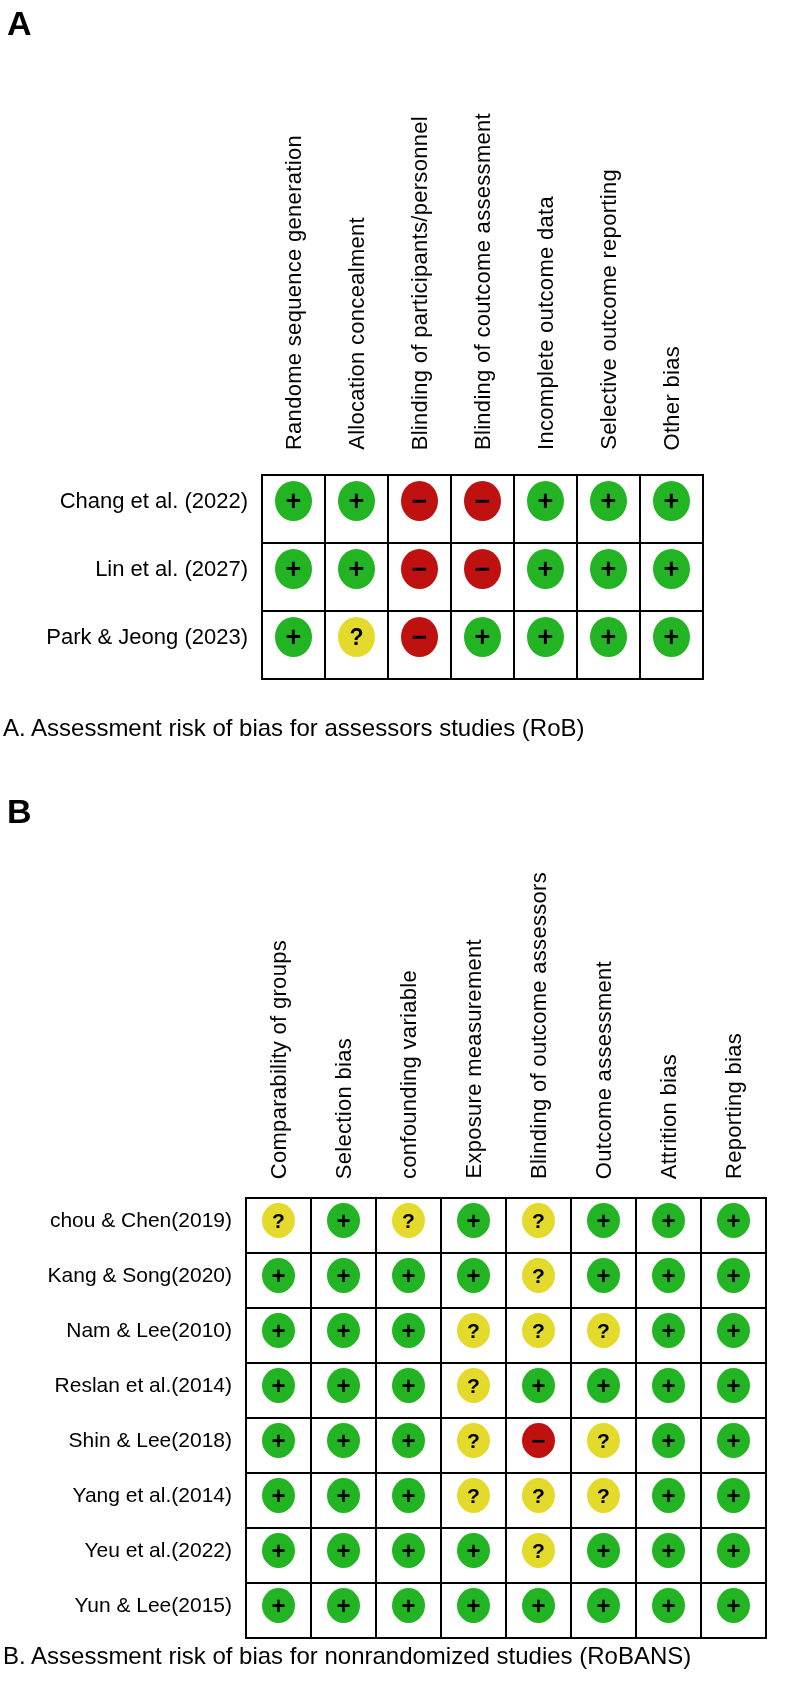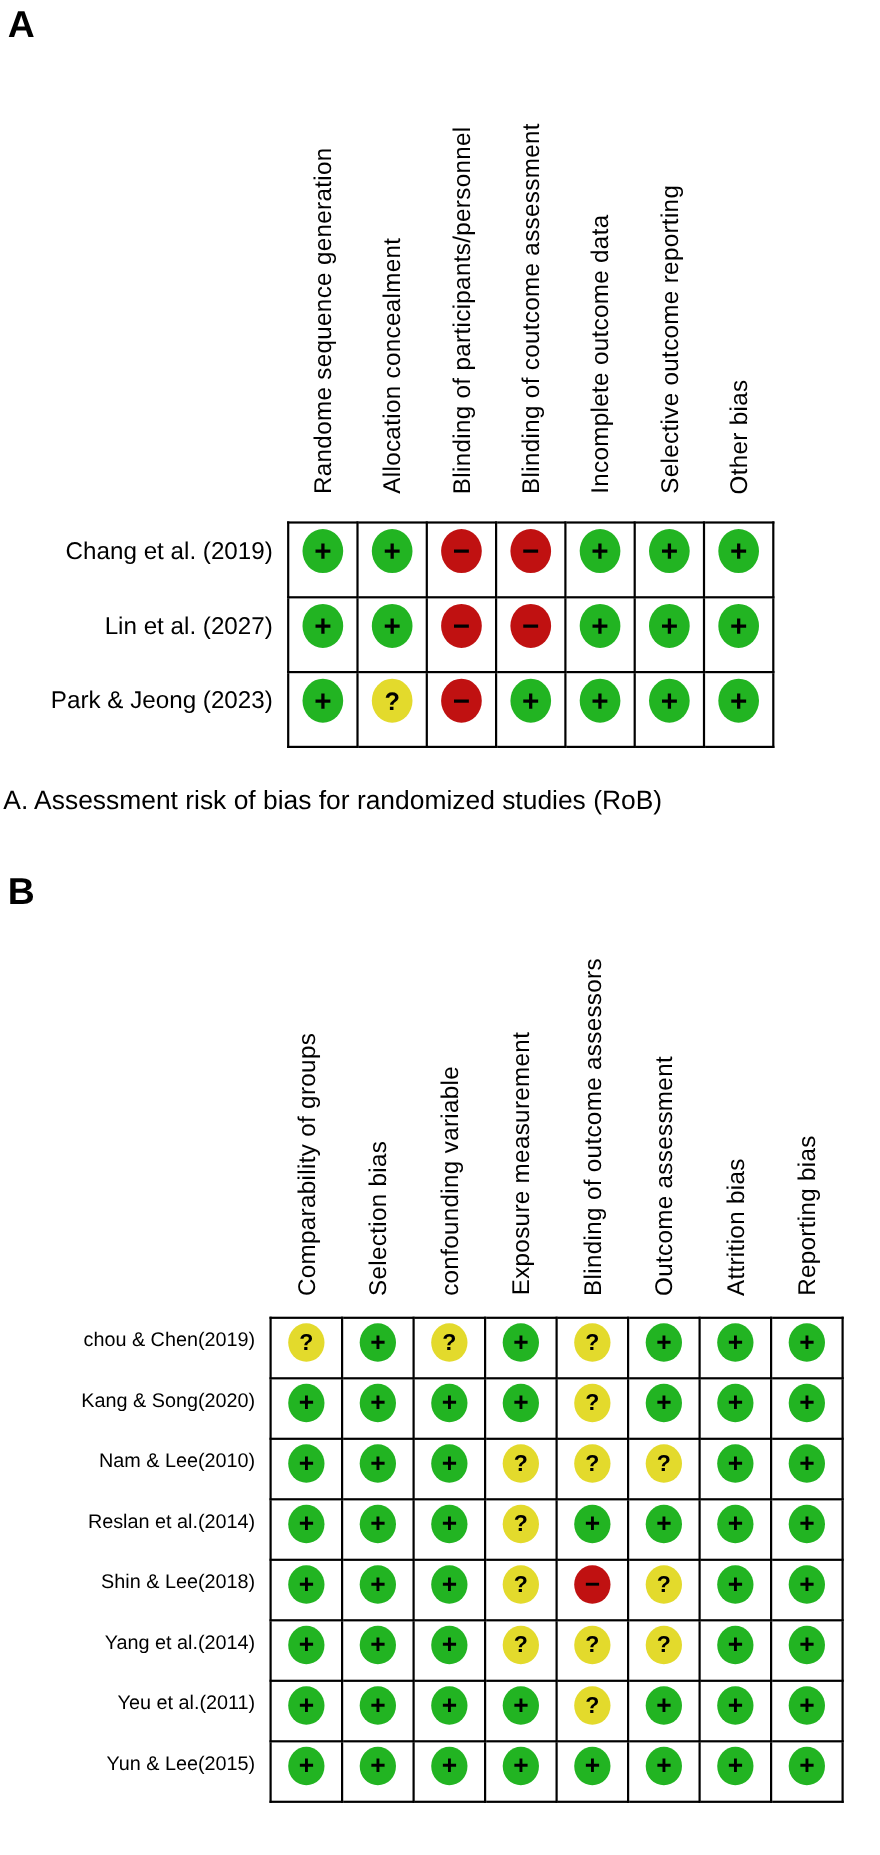--- a/index.html
+++ b/index.html
@@ -61,21 +61,21 @@
     letter-spacing: 0.3px;
   }
 
   
   .rowlabel {
     text-align: right;
     vertical-align: top;
     white-space: nowrap;
   }
   .rob-a .rowlabel { font-size: 22px; padding: 13px 13px 0 0; }
-  .rob-b .rowlabel { font-size: 18px; padding: 10px 13px 0 0; }
+  .rob-b .rowlabel { font-size: 21px; padding: 10px 13px 0 0; }
 
   
   .rob-a td { height: 68px; padding-top: 5px; }
   .rob-b td { height: 55px; padding-top: 4px; }
 
   .dot {
     display: inline-flex;
     align-items: center;
     justify-content: center;
     border-radius: 50%;
@@ -112,21 +112,21 @@
           <th class="vhead"><span>Allocation concealment</span></th>
           <th class="vhead"><span>Blinding of participants/personnel</span></th>
           <th class="vhead"><span>Blinding of coutcome assessment</span></th>
           <th class="vhead"><span>Incomplete outcome data</span></th>
           <th class="vhead"><span>Selective outcome reporting</span></th>
           <th class="vhead"><span>Other bias</span></th>
         </tr>
       </thead>
       <tbody>
         <tr>
-          <th class="rowlabel">Chang et al. (2019)</th>
+          <th class="rowlabel">Chang et al. (2022)</th>
           <td><span class="dot" style="background: rgb(34, 180, 34);">+</span></td>
           <td><span class="dot" style="background: rgb(34, 180, 34);">+</span></td>
           <td><span class="dot" style="background: rgb(192, 17, 17);">−</span></td>
           <td><span class="dot" style="background: rgb(192, 17, 17);">−</span></td>
           <td><span class="dot" style="background: rgb(34, 180, 34);">+</span></td>
           <td><span class="dot" style="background: rgb(34, 180, 34);">+</span></td>
           <td><span class="dot" style="background: rgb(34, 180, 34);">+</span></td>
         </tr>
         <tr>
           <th class="rowlabel">Lin et al. (2027)</th>
@@ -144,21 +144,21 @@
           <td><span class="dot q" style="background: rgb(227, 218, 44);">?</span></td>
           <td><span class="dot" style="background: rgb(192, 17, 17);">−</span></td>
           <td><span class="dot" style="background: rgb(34, 180, 34);">+</span></td>
           <td><span class="dot" style="background: rgb(34, 180, 34);">+</span></td>
           <td><span class="dot" style="background: rgb(34, 180, 34);">+</span></td>
           <td><span class="dot" style="background: rgb(34, 180, 34);">+</span></td>
         </tr>
       </tbody>
     </table>
 
-  <div class="caption" id="caption-a">A. Assessment risk of bias for randomized studies (RoB)</div>
+  <div class="caption" id="caption-a">A. Assessment risk of bias for assessors studies (RoB)</div>
 
   <div class="panel-letter" id="letter-b">B</div>
 
   <table class="rob rob-b" id="table-b">
       <thead>
         <tr>
           <th class="corner"></th>
           <th class="vhead"><span>Comparability of groups</span></th>
           <th class="vhead"><span>Selection bias</span></th>
           <th class="vhead"><span>confounding variable</span></th>
@@ -230,21 +230,21 @@
           <td><span class="dot" style="background: rgb(34, 180, 34);">+</span></td>
           <td><span class="dot" style="background: rgb(34, 180, 34);">+</span></td>
           <td><span class="dot" style="background: rgb(34, 180, 34);">+</span></td>
           <td><span class="dot q" style="background: rgb(227, 218, 44);">?</span></td>
           <td><span class="dot q" style="background: rgb(227, 218, 44);">?</span></td>
           <td><span class="dot q" style="background: rgb(227, 218, 44);">?</span></td>
           <td><span class="dot" style="background: rgb(34, 180, 34);">+</span></td>
           <td><span class="dot" style="background: rgb(34, 180, 34);">+</span></td>
         </tr>
         <tr>
-          <th class="rowlabel">Yeu et al.(2011)</th>
+          <th class="rowlabel">Yeu et al.(2022)</th>
           <td><span class="dot" style="background: rgb(34, 180, 34);">+</span></td>
           <td><span class="dot" style="background: rgb(34, 180, 34);">+</span></td>
           <td><span class="dot" style="background: rgb(34, 180, 34);">+</span></td>
           <td><span class="dot" style="background: rgb(34, 180, 34);">+</span></td>
           <td><span class="dot q" style="background: rgb(227, 218, 44);">?</span></td>
           <td><span class="dot" style="background: rgb(34, 180, 34);">+</span></td>
           <td><span class="dot" style="background: rgb(34, 180, 34);">+</span></td>
           <td><span class="dot" style="background: rgb(34, 180, 34);">+</span></td>
         </tr>
         <tr>
@@ -254,14 +254,15 @@
           <td><span class="dot" style="background: rgb(34, 180, 34);">+</span></td>
           <td><span class="dot" style="background: rgb(34, 180, 34);">+</span></td>
           <td><span class="dot" style="background: rgb(34, 180, 34);">+</span></td>
           <td><span class="dot" style="background: rgb(34, 180, 34);">+</span></td>
           <td><span class="dot" style="background: rgb(34, 180, 34);">+</span></td>
           <td><span class="dot" style="background: rgb(34, 180, 34);">+</span></td>
         </tr>
       </tbody>
     </table>
 
+  <div class="caption" id="caption-b">B. Assessment risk of bias for nonrandomized studies (RoBANS)</div>
 
 </div>
 
 </body></html>

